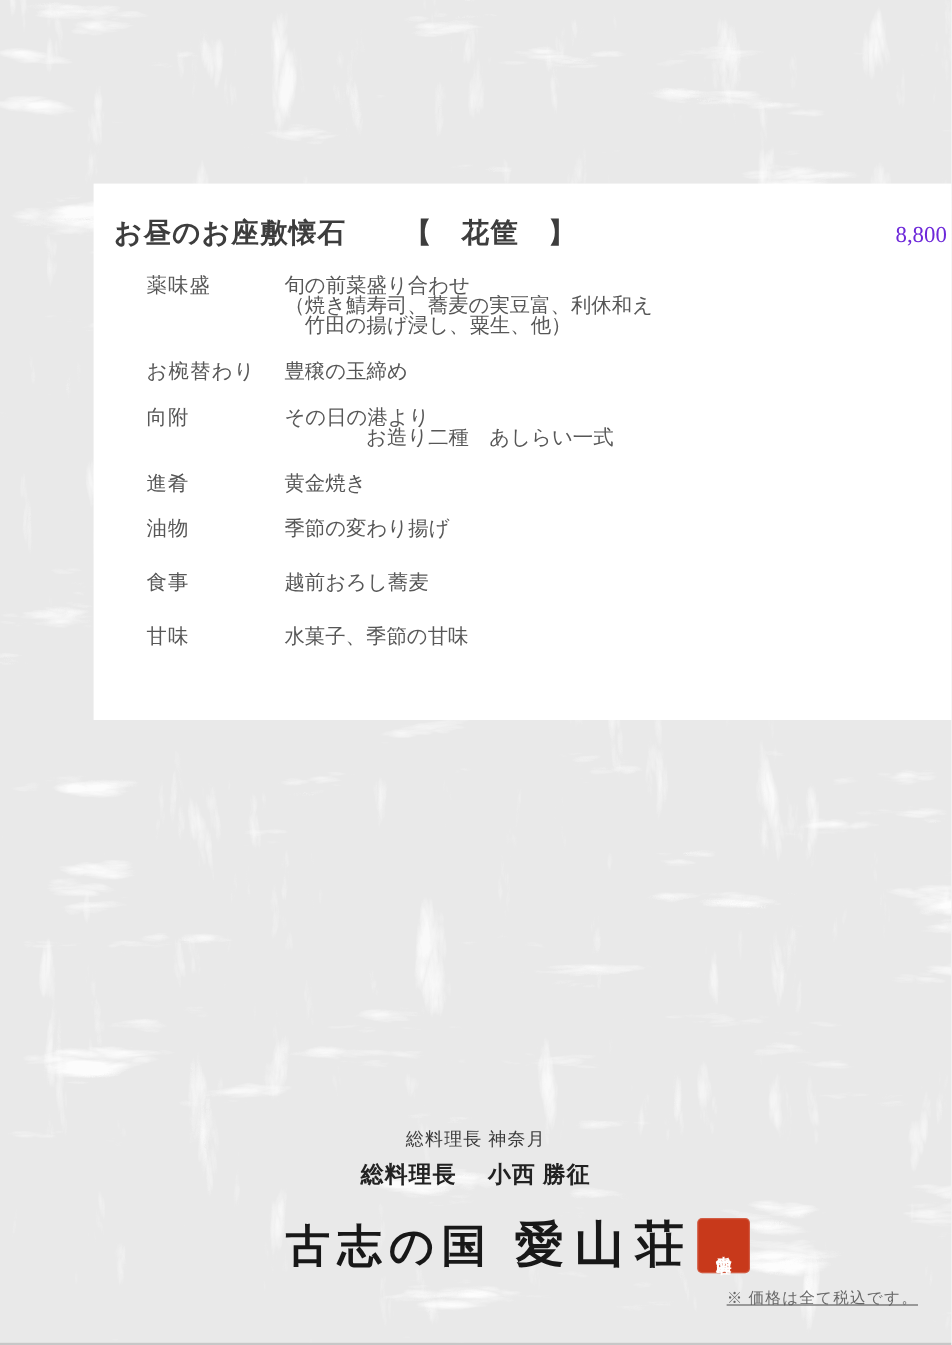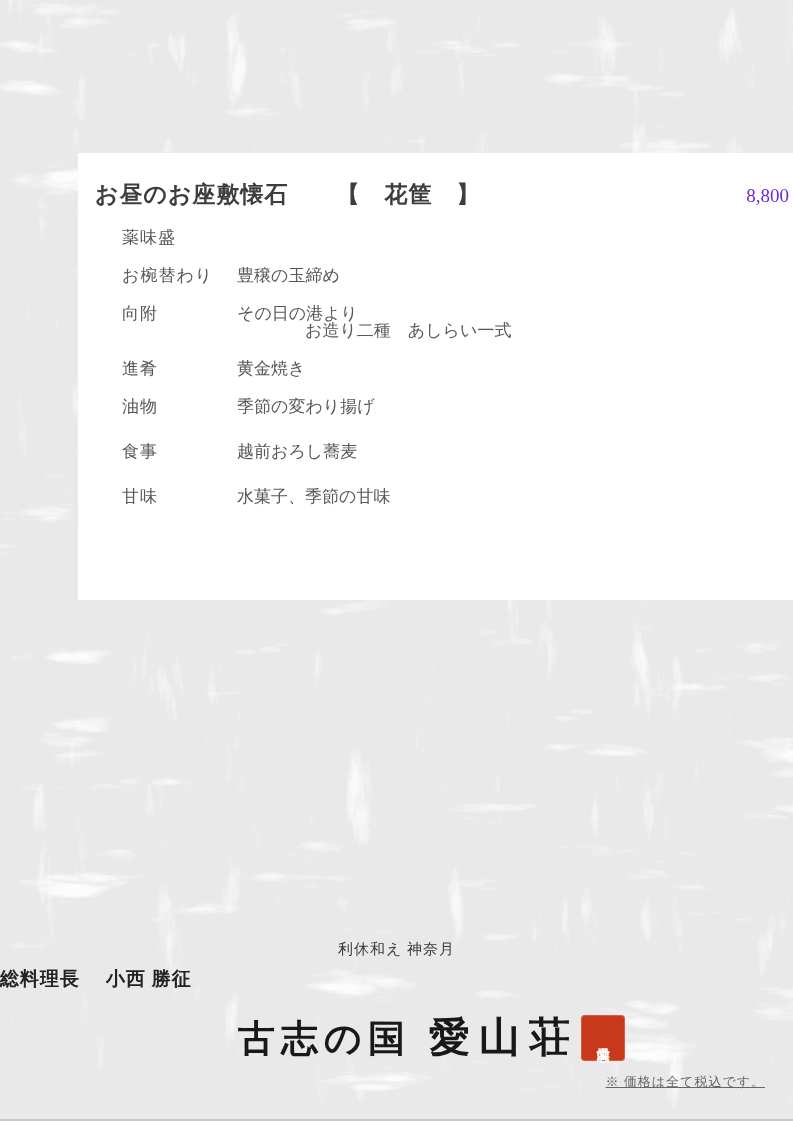--- a/index.html
+++ b/index.html
@@ -74,21 +74,21 @@
 
   
   .footer-date {
     position: absolute; top: 940px; left: 0;
     width: 100%; text-align: center;
     font-size: 15px; color: #3a3a3a;
     letter-spacing: 1px;
   }
   .chef-line {
     position: absolute; top: 966px; left: 0;
-    width: 100%; 
+    width: 100%; text-align: center;
     font-size: 19px; font-weight: bold;
     color: #222222; letter-spacing: 1px;
   }
   .chef-line .chef-role { margin-right: 26px; }
 
   .logo-row {
     position: absolute; top: 1010px; left: 0;
     width: 100%;
     display: flex; justify-content: center; align-items: center;
     transform: translateX(14px);
@@ -155,20 +155,21 @@
   <section class="card">
     <header class="card-head">
       <h1 class="title">お昼のお座敷懐石　　【　花筐　】</h1>
       <div class="price">
         <span>8,800</span><span class="unit">円</span>
       </div>
     </header>
     <div class="rows" id="menu-rows">
   <div class="menu-row">
     <div class="menu-label">薬味盛</div>
+    <div class="menu-desc"><div>旬の前菜盛り合わせ</div><div>（焼き鯖寿司、蕎麦の実豆富、利休和え</div><div>　竹田の揚げ浸し、粟生、他）</div></div>
   </div>
 
   <div class="menu-row">
     <div class="menu-label">お椀替わり</div>
     <div class="menu-desc"><div>豊穣の玉締め</div></div>
   </div>
 
   <div class="menu-row">
     <div class="menu-label">向附</div>
     <div class="menu-desc"><div>その日の港より</div><div>　　　　お造り二種　あしらい一式</div></div>
@@ -190,21 +191,21 @@
     <div class="menu-desc"><div>越前おろし蕎麦</div></div>
   </div>
 
   <div class="menu-row">
     <div class="menu-label">甘味</div>
     <div class="menu-desc"><div>水菓子、季節の甘味</div></div>
   </div>
 </div>
   </section>
 
-  <div class="footer-date">利休和え 神奈月</div>
+  <div class="footer-date">総料理長 神奈月</div>
 
   <div class="chef-line">
     <span class="chef-role">総料理長</span><span class="chef-name">小西 勝征</span>
   </div>
 
   <div class="logo-row">
     <span class="brand-logo">
       <span class="brand-region">古志の国</span><span class="brand-name">愛山荘</span>
     </span>
     <span class="seal">

